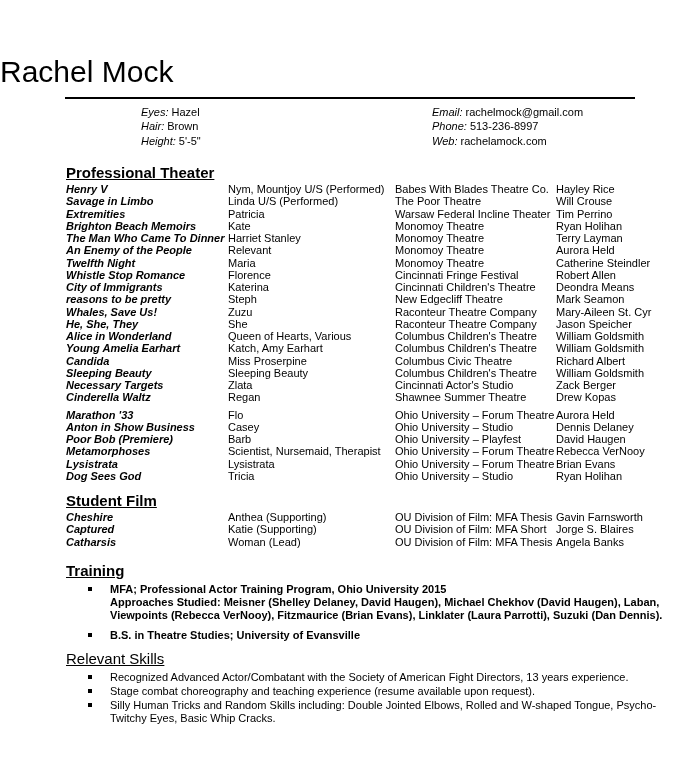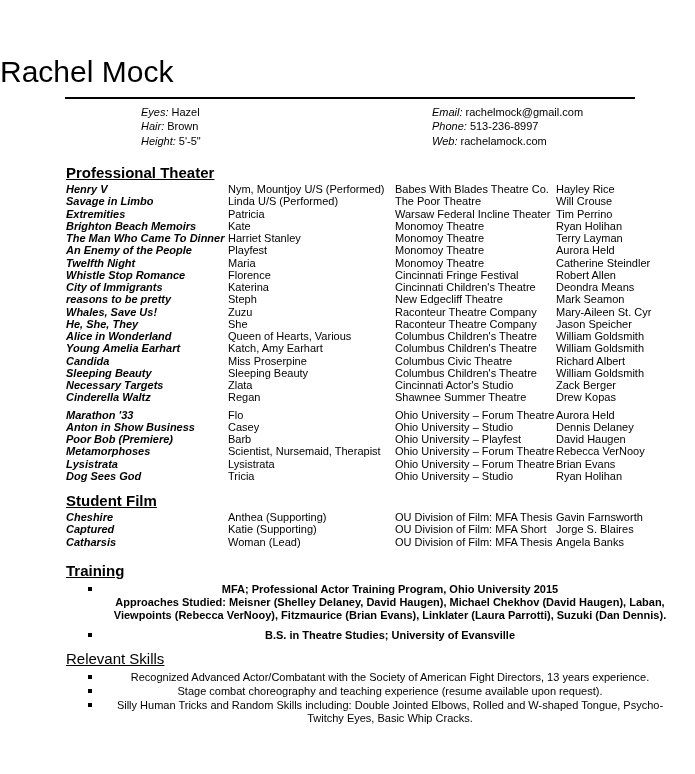--- a/index.html
+++ b/index.html
@@ -60,21 +60,21 @@
   .sec-training     { margin-top: 14px; font-weight: bold; }
   .sec-skills       { margin-top: 8px;  }
   .trow {
     display: grid;
     grid-template-columns: 162px 167px 161px auto;
     font-size: 11px;
     line-height: 12.25px;
   }
   .tcell { white-space: nowrap; overflow: visible; }
   .c-title { font-weight: bold; font-style: italic; }
-  .bullet-list { margin-top: 4px; text-align: center; }
+  .bullet-list { margin-top: 4px; }
   .bullet-item {
     display: grid;
     grid-template-columns: 22px 22px auto;
     font-size: 11px;
     line-height: 13px;
     margin-bottom: 1px;
   }
   .bullet-item.spaced { margin-top: 7px; }
   .bullet {
     grid-column: 2;
@@ -149,21 +149,21 @@
             <div class="tcell c-director" data-name="director">Ryan Holihan</div>
           </div>
           <div class="trow" data-name="table-row">
             <div class="tcell c-title" data-name="production-title">The Man Who Came To Dinner</div>
             <div class="tcell c-role" data-name="role">Harriet Stanley</div>
             <div class="tcell c-theatre" data-name="theatre">Monomoy Theatre</div>
             <div class="tcell c-director" data-name="director">Terry Layman</div>
           </div>
           <div class="trow" data-name="table-row">
             <div class="tcell c-title" data-name="production-title">An Enemy of the People</div>
-            <div class="tcell c-role" data-name="role">Playfest</div>
+            <div class="tcell c-role" data-name="role">Relevant</div>
             <div class="tcell c-theatre" data-name="theatre">Monomoy Theatre</div>
             <div class="tcell c-director" data-name="director">Aurora Held</div>
           </div>
           <div class="trow" data-name="table-row">
             <div class="tcell c-title" data-name="production-title">Twelfth Night</div>
             <div class="tcell c-role" data-name="role">Maria</div>
             <div class="tcell c-theatre" data-name="theatre">Monomoy Theatre</div>
             <div class="tcell c-director" data-name="director">Catherine Steindler</div>
           </div>
           <div class="trow" data-name="table-row">

